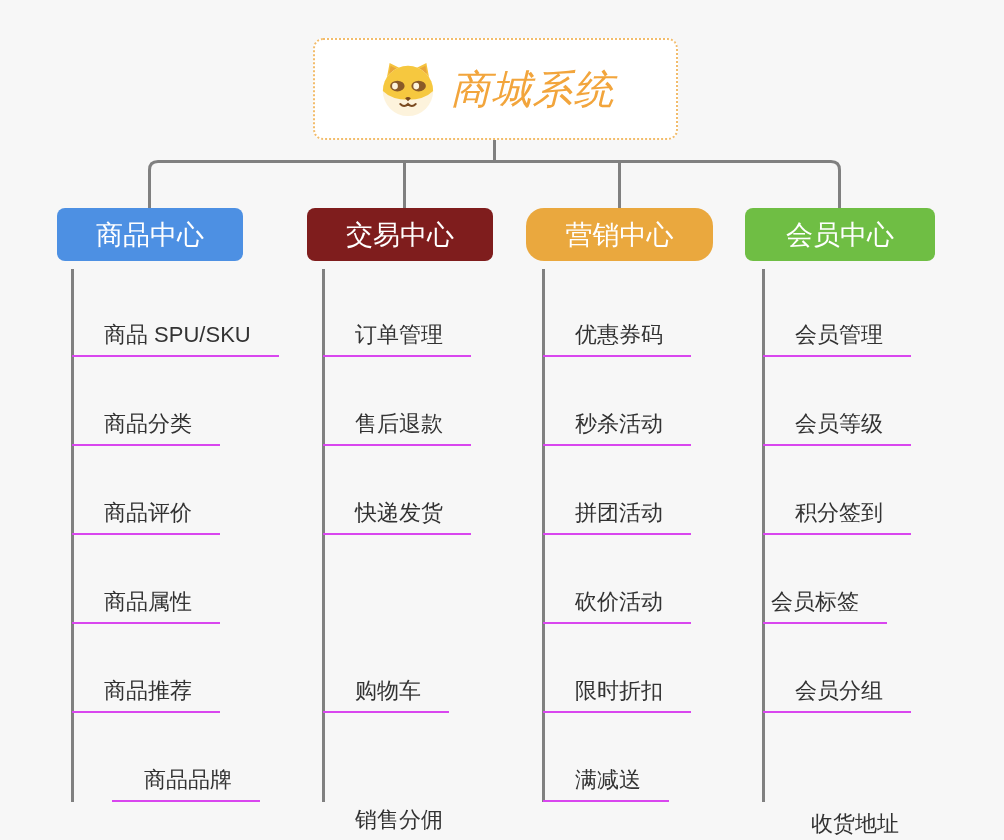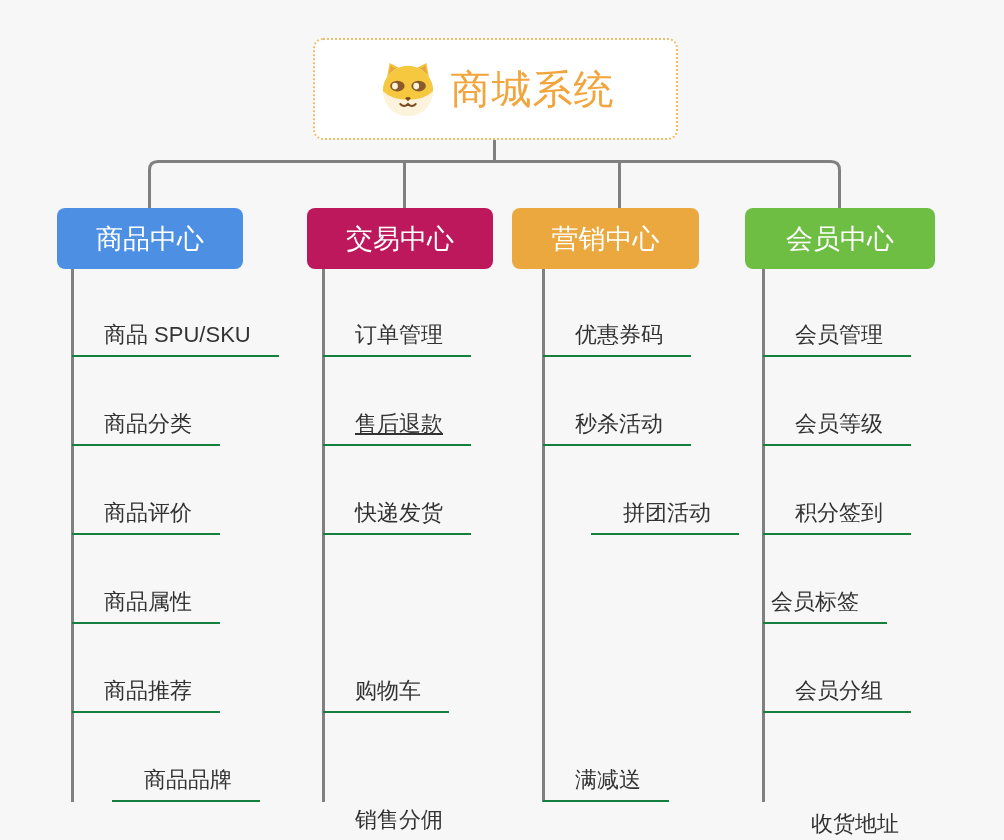--- a/index.html
+++ b/index.html
@@ -19,43 +19,44 @@
   }
   .root-node {
     position:absolute; left:313px; top:38px;
     width:365px; height:102px;
     box-sizing:border-box;
     background:#ffffff;
     border:2px dotted #f2bc6b;
     border-radius:10px;
     display:flex; align-items:center; justify-content:center;
     gap:12px;
+    font-style:italic;
   }
   .root-title {
     font-size:40px;
     letter-spacing:1px;
     white-space:nowrap;
   }
   .branch-node {
-    position:absolute; top:208px; height:61px;
+    position:absolute; top:208px; height:53px;
     border-radius:8px;
     color:#ffffff;
     font-size:27px;
     display:flex; align-items:center; justify-content:center;
     white-space:nowrap;
     box-sizing:border-box;
   }
   .child-topic {
     position:absolute;
     height:42px;
     line-height:44px;
     font-size:22px;
     color:#333333;
     padding:0 28px 0 32px;
-    border-bottom:2px solid #15803d;
+    border-bottom:2px solid #d946ef;
     white-space:nowrap;
   }
 </style>
 </head>
 <body>
 
 <div class="canvas">
 
   <svg class="connectors" width="1004" height="840">
     <g stroke="#808080" stroke-width="3" fill="none">
@@ -88,40 +89,42 @@
         <ellipse cx="18.5" cy="27" rx="3" ry="3.4" fill="#FDF3DC"></ellipse>
         <ellipse cx="40.5" cy="27" rx="3" ry="3.4" fill="#FDF3DC"></ellipse>
         <path d="M29 39.5 q3 -2.5 6 0 l-3 3.2 z" fill="#7A4A20"></path>
         <path d="M24 45.5 q4 4 8 0 q4 4 8 0" stroke="#7A4A20" stroke-width="2" fill="none" stroke-linecap="round"></path>
       </svg>
     </span>
     <span class="root-title" style="color: rgb(242, 165, 60);">商城系统</span>
   </div>
 
   <div class="branch-node" style="left: 57px; width: 186px; background-color: rgb(77, 144, 227);">商品中心</div>
-  <div class="branch-node" style="left: 307px; width: 186px; background-color: #be185d;">交易中心</div>
-  <div class="branch-node" style="left: 512px; width: 187px; background-color: rgb(234, 168, 62);">营销中心</div>
+  <div class="branch-node" style="left: 307px; width: 186px; background-color: #7f1d1d;">交易中心</div>
+  <div class="branch-node" style="left: 526px; width: 187px; background-color: rgb(234, 168, 62); border-radius: 18px;">营销中心</div>
   <div class="branch-node" style="left: 745px; width: 190px; background-color: rgb(111, 190, 68);">会员中心</div>
 
   <div class="child-topic" style="left:72px; top:313px;">商品 SPU/SKU</div>
   <div class="child-topic" style="left:72px; top:402px;">商品分类</div>
   <div class="child-topic" style="left:72px; top:491px;">商品评价</div>
   <div class="child-topic" style="left:72px; top:580px;">商品属性</div>
   <div class="child-topic" style="left:72px; top:669px;">商品推荐</div>
   <div class="child-topic" style="left:72px; top:758px;margin-left:40px;">商品品牌</div>
 
   <div class="child-topic" style="left:323px; top:313px;">订单管理</div>
-  <div class="child-topic" style="left:323px; top:402px;text-decoration:underline;">售后退款</div>
+  <div class="child-topic" style="left:323px; top:402px;">售后退款</div>
   <div class="child-topic" style="left:323px; top:491px;">快递发货</div>
   <div class="child-topic" style="left:323px; top:669px;">购物车</div>
   <div class="child-topic" style="left:323px; top:798px;">销售分佣</div>
 
   <div class="child-topic" style="left:543px; top:313px;">优惠券码</div>
   <div class="child-topic" style="left:543px; top:402px;">秒杀活动</div>
-  <div class="child-topic" style="left:543px; top:491px;margin-left:48px;">拼团活动</div>
+  <div class="child-topic" style="left:543px; top:491px;">拼团活动</div>
+  <div class="child-topic" style="left:543px; top:580px;">砍价活动</div>
+  <div class="child-topic" style="left:543px; top:669px;">限时折扣</div>
   <div class="child-topic" style="left:543px; top:758px;">满减送</div>
 
   <div class="child-topic" style="left:763px; top:313px;">会员管理</div>
   <div class="child-topic" style="left:763px; top:402px;">会员等级</div>
   <div class="child-topic" style="left:763px; top:491px;">积分签到</div>
   <div class="child-topic" style="left:763px; top:580px;padding-left:8px;">会员标签</div>
   <div class="child-topic" style="left:763px; top:669px;">会员分组</div>
   <div class="child-topic" style="left:763px; top:802px;padding-left:48px;">收货地址</div>
 
 </div>

